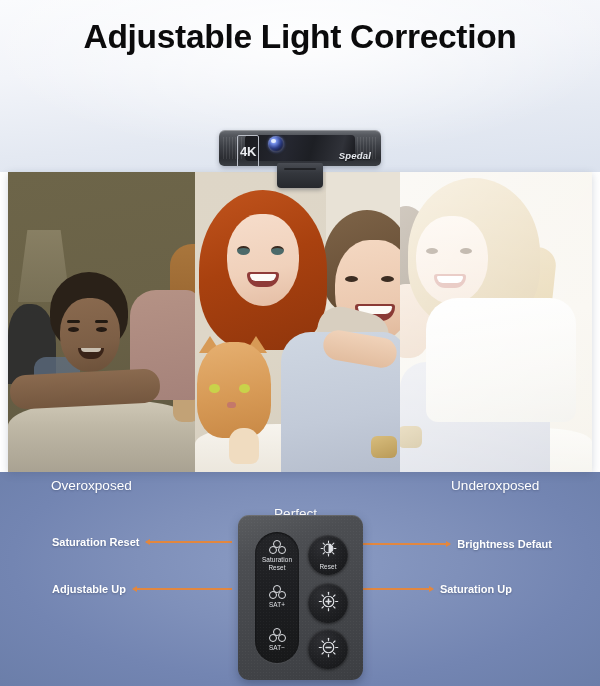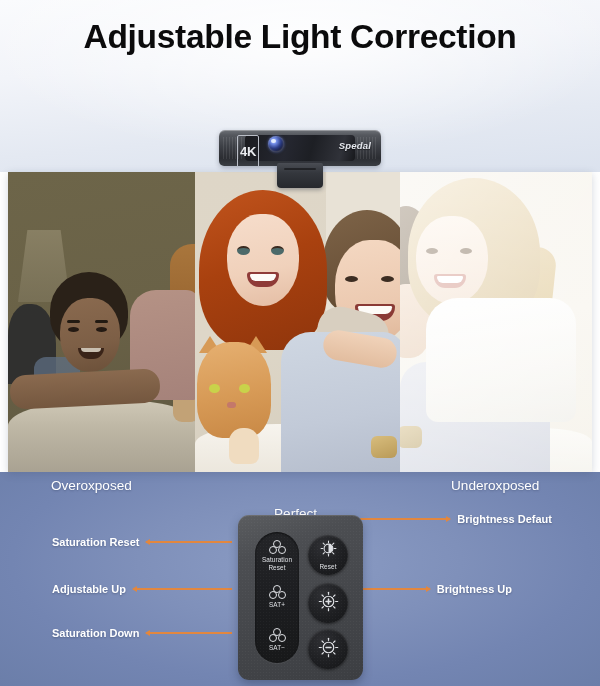--- a/index.html
+++ b/index.html
@@ -136,21 +136,21 @@
     content: "";
     position: absolute;
     left: 3px; top: 2.5px;
     width: 4.5px; height: 4px;
     border-radius: 50%;
     background: rgba(230,240,255,0.92);
     filter: blur(0.4px);
   }
   .cam-brand {
     position: absolute;
-    right: 10px; top: 10px;
+    right: 10px; top: 20px;
     font-size: 9.5px;
     font-style: italic;
     font-weight: bold;
     color: #e6e9ef;
     letter-spacing: 0.2px;
     z-index: 2;
     text-shadow: 0 1px 1px rgba(0,0,0,0.6);
   }
   .cam-clip {
     position: absolute;
@@ -638,21 +638,21 @@
     right: -1px; top: -2.2px;
     width: 0; height: 0;
     border-top: 3.2px solid transparent;
     border-bottom: 3.2px solid transparent;
     border-left: 5px solid #e2873f;
   }
 
   .c-sat-reset  { left: 52px;  top: 534px; width: 180px; }
   .c-sat-up     { left: 52px;  top: 581px; width: 180px; }
   .c-sat-down   { left: 52px;  top: 625px; width: 180px; }
-  .c-br-def     { left: 360px; top: 511px; width: 192px; }
+  .c-br-def     { left: 360px; top: 536px; width: 192px; }
   .c-br-up      { left: 360px; top: 581px; width: 152px; }
   .c-br-down    { left: 360px; top: 625px; width: 190px; }
 
   
   .remote {
     position: absolute;
     left: 238px; top: 515px;
     width: 125px;
     height: 165px;
     border-radius: 11px;
@@ -841,31 +841,27 @@
   </div>
 
   <div class="callout callout-left c-sat-reset">
     <span class="callout-text">Saturation Reset</span>
     <span class="lead"></span>
   </div>
   <div class="callout callout-left c-sat-up">
     <span class="callout-text">Adjustable Up</span>
     <span class="lead"></span>
   </div>
-  <div class="callout callout-left c-sat-down">
-    <span class="callout-text">Saturation Down</span>
-    <span class="lead"></span>
-  </div>
 
   <div class="callout callout-right c-br-def">
     <span class="callout-text">Brightness Defaut</span>
     <span class="lead"></span>
   </div>
   <div class="callout callout-right c-br-up">
-    <span class="callout-text">Brightness Up</span>
+    <span class="callout-text">Saturation Up</span>
     <span class="lead"></span>
   </div>
 
   <div class="remote">
 
     <div class="sat-strip">
 
       <div class="sat-btn sat-btn-1">
         <div class="trefoil">
             <i></i>

